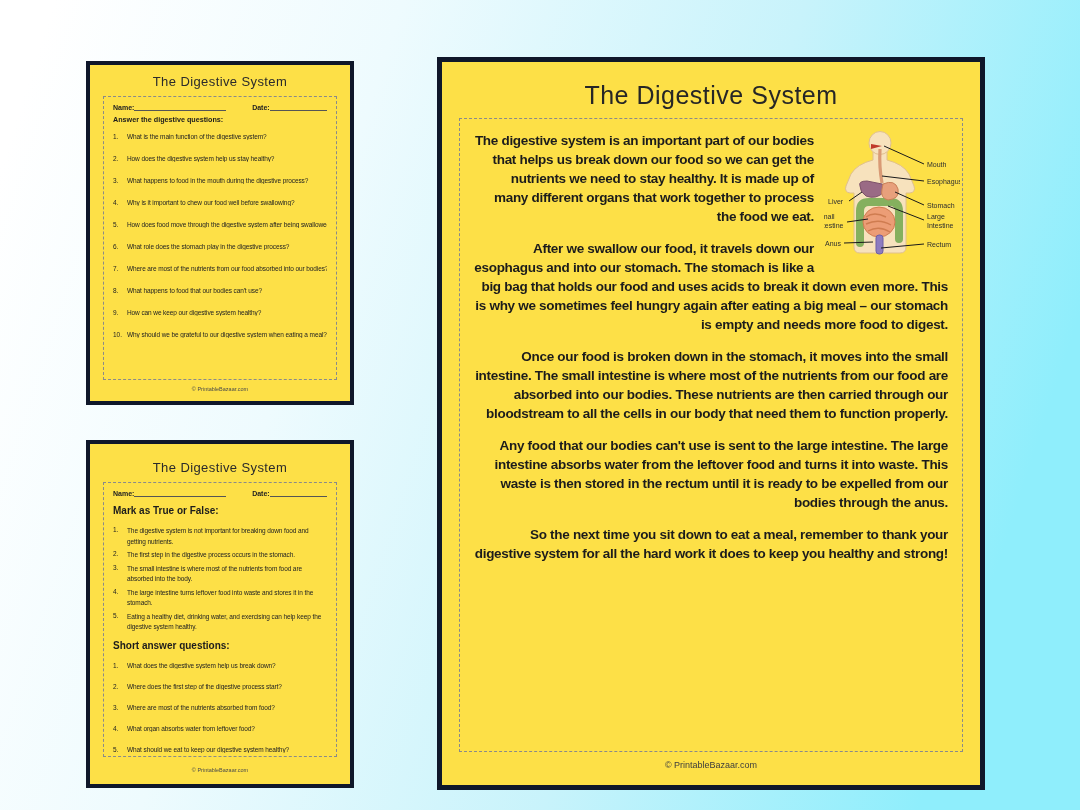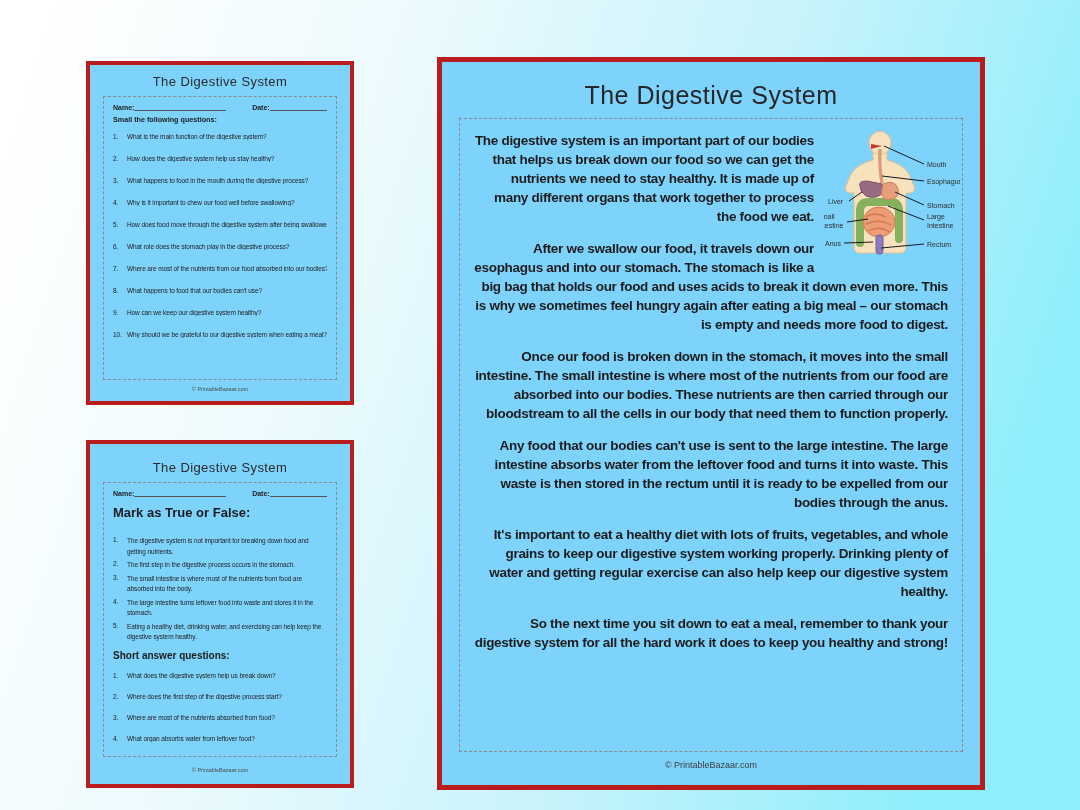--- a/index.html
+++ b/index.html
@@ -1,21 +1,21 @@
 <!DOCTYPE html>
 <html><head>
 <meta charset="utf-8">
 <style>
   html,body{margin:0;padding:0;}
   body{
     width:1080px;height:810px;position:relative;overflow:hidden;
     background:linear-gradient(108deg,#ffffff 4%,#eefbfe 30%,#c8f3fb 60%,#8feefc 88%);
     font-family:"Liberation Sans",sans-serif;color:#1f1f1f;
   }
-  .page{position:absolute;background:#7dd3fc;box-sizing:border-box;border:4px solid #b91c1c;}
+  .page{position:absolute;background:#fde047;box-sizing:border-box;border:4px solid #0f172a;}
   .page-read{border-width:5px;}
   .page-q{left:86px;top:61px;width:268px;height:344px;}
   .page-tf{left:86px;top:440px;width:268px;height:348px;}
   .page-read{left:437px;top:57px;width:548px;height:733px;}
 
   .ws-title{font-size:13px;font-weight:400;letter-spacing:.4px;color:#2b2b2b;text-align:center;margin:9px 0 0 0;}
   .page-tf .ws-title{margin-top:16px;}
   .read-title{font-size:25px;font-weight:400;letter-spacing:.5px;color:#262626;text-align:center;margin:19px 0 0 0;}
 
   .dashed{position:absolute;border:1px dashed #8a8a8a;box-sizing:border-box;}
@@ -23,21 +23,21 @@
   .page-tf .dashed{left:13px;right:13px;top:38px;bottom:27px;padding:6px 9px;overflow:hidden;}
   .page-read .dashed{left:17px;right:17px;top:56px;bottom:33px;padding:12px 14px;overflow:hidden;}
 
   .namerow{display:flex;align-items:flex-end;font-size:7px;font-weight:700;color:#222;margin-bottom:4px;}
   .namerow .lbl{flex:none;}
   .namerow .line{border-bottom:1px solid #555;height:7px;}
   .namerow .line.long{flex:1.6;margin-right:26px;}
   .namerow .line.short{flex:1;}
 
   .ws-heading{font-size:7.2px;font-weight:700;color:#1c1c1c;margin:4px 0 9px 0;}
-  .tf-heading{font-size:13px;font-weight:700;color:#1c1c1c;margin:8px 0 16px 0;}
+  .tf-heading{font-size:10px;font-weight:700;color:#1c1c1c;margin:8px 0 10px 0;}
   .sa-heading{font-size:10px;font-weight:700;color:#1c1c1c;margin:7px 0 11px 0;}
 
   .qlist .row{display:flex;margin-bottom:15px;}
   .qlist .num{flex:none;width:14px;font-size:6.5px;color:#222;}
   .qlist .txt{flex:1;font-size:6.5px;letter-spacing:-0.1px;color:#222;white-space:nowrap;overflow:hidden;}
 
   .tflist .row{display:flex;margin-bottom:3px;}
   .tflist .num{flex:none;width:14px;font-size:6.5px;color:#222;}
   .tflist .txt{flex:1;font-size:6.5px;letter-spacing:-0.1px;line-height:10.5px;color:#222;}
 
@@ -60,21 +60,21 @@
 
 <div class="page page-q">
   <div class="ws-title">The Digestive System</div>
   <div class="dashed">
     <div class="namerow">
       <span class="lbl">Name:</span>
       <span class="line long"></span>
       <span class="lbl">Date:</span>
       <span class="line short"></span>
     </div>
-    <div class="ws-heading">Small the following questions:</div>
+    <div class="ws-heading">Answer the digestive questions:</div>
     <div class="qlist">
 
     <div class="row">
         <span class="num">1.</span>
         <span class="txt">What is the main function of the digestive system?</span>
       </div>
         <div class="row">
         <span class="num">2.</span>
         <span class="txt">How does the digestive system help us stay healthy?</span>
       </div>
@@ -223,19 +223,18 @@
           <text class="dlabel" x="-7" y="97">Intestine</text>
           <text class="dlabel" x="1" y="115">Anus</text>
         </svg>
       </div>
       <div>
 
       <p>The digestive system is an important part of our bodies that helps us break down our food so we can get the nutrients we need to stay healthy. It is made up of many different organs that work together to process the food we eat.</p>
           <p>After we swallow our food, it travels down our esophagus and into our stomach. The stomach is like a big bag that holds our food and uses acids to break it down even more. This is why we sometimes feel hungry again after eating a big meal – our stomach is empty and needs more food to digest.</p>
           <p>Once our food is broken down in the stomach, it moves into the small intestine. The small intestine is where most of the nutrients from our food are absorbed into our bodies. These nutrients are then carried through our bloodstream to all the cells in our body that need them to function properly.</p>
           <p>Any food that our bodies can't use is sent to the large intestine. The large intestine absorbs water from the leftover food and turns it into waste. This waste is then stored in the rectum until it is ready to be expelled from our bodies through the anus.</p>
-          <p>It's important to eat a healthy diet with lots of fruits, vegetables, and whole grains to keep our digestive system working properly. Drinking plenty of water and getting regular exercise can also help keep our digestive system healthy.</p>
           <p>So the next time you sit down to eat a meal, remember to thank your digestive system for all the hard work it does to keep you healthy and strong!</p>
         </div>
     </div>
   </div>
   <div class="read-footer">© PrintableBazaar.com</div>
 </div>
 
 </body></html>

